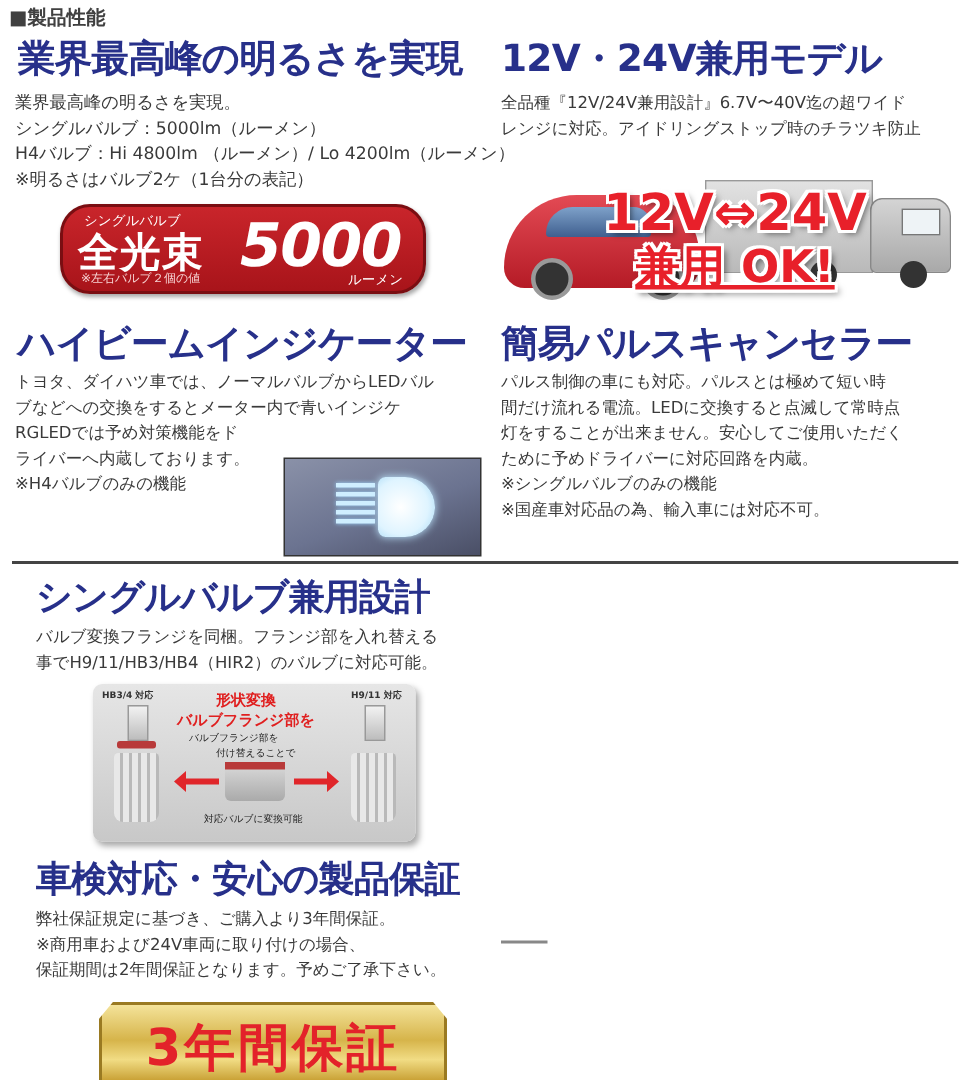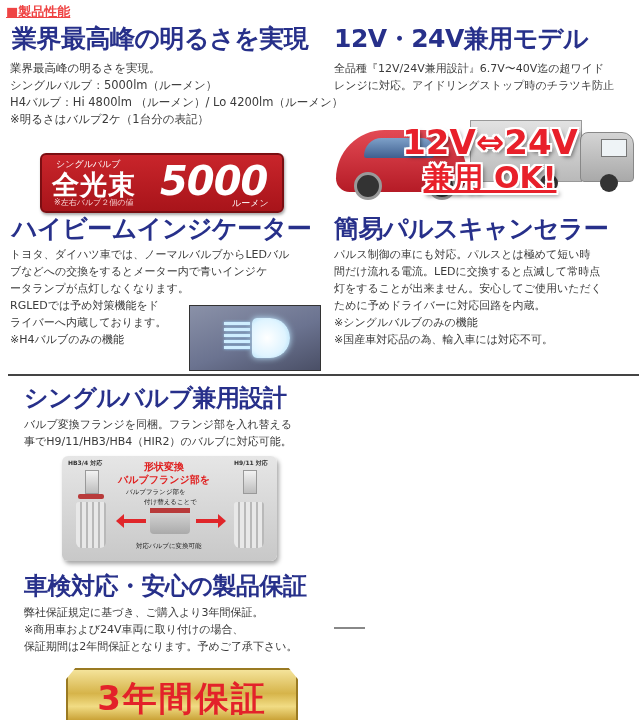--- a/index.html
+++ b/index.html
@@ -1,24 +1,24 @@
 <!DOCTYPE html>
 <html><head>
 <meta charset="utf-8">
 <style>
   html, body { margin: 0; padding: 0; background: #ffffff; }
   body { width: 639px; height: 720px; position: relative; overflow: hidden;
          font-family: "DejaVu Sans", "Liberation Sans", sans-serif; color: #333333; }
   .abs { position: absolute; }
-  .sec-label { left: 6px; top: 3px; font-size: 13px; font-weight: bold; color: #ef4444; text-decoration: underline; }
+  .sec-label { left: 6px; top: 3px; font-size: 13px; font-weight: bold; color: #404040; }
   .h-title { font-weight: bold; color: #27308a; letter-spacing: -0.5px; white-space: nowrap; text-align: right; }
   .body-text { font-size: 11.5px; line-height: 17px; color: #3a3a3a; white-space: nowrap; }
 
   
-  .lumen-badge { left: 40px; top: 153px; width: 240px; height: 56px; border-radius: 6px;
+  .lumen-badge { left: 40px; top: 136px; width: 240px; height: 56px; border-radius: 20px;
     background: linear-gradient(#c9252b, #a8141a); border: 2px solid #7a0e12;
     box-shadow: 1px 2px 3px rgba(0,0,0,0.35); color: #fff; }
   .lumen-badge .small-top { position: absolute; left: 14px; top: 3px; font-size: 9px; }
   .lumen-badge .main { position: absolute; left: 10px; top: 12px; font-size: 27px; font-weight: bold; letter-spacing: 1px; }
   .lumen-badge .num { position: absolute; left: 118px; top: 3px; font-size: 40px; font-weight: bold; font-style: italic; letter-spacing: -1px; }
   .lumen-badge .note { position: absolute; left: 12px; top: 42px; font-size: 8px; color: #f7d3d3; }
   .lumen-badge .unit { position: absolute; left: 190px; top: 42px; font-size: 9px; }
 
   
   .vehicle-graphic { left: 330px; top: 120px; width: 309px; height: 80px; }
@@ -109,21 +109,20 @@
     <div class="wheel" style="left:130px;"></div>
   </div>
   <div class="vehicle-text" style="top:2px;font-size:34px;">12V⇔24V</div>
   <div class="vehicle-text" style="top:38px;font-size:30px;text-decoration:underline;">兼用 OK!</div>
 </div>
 
 <div class="abs h-title" style="left:12px;top:212px;font-size:25px;">ハイビームインジケーター</div>
 <div class="abs" style="left:10px;top:246px;">
   <div class="body-text" style="font-size:11px;">トヨタ、ダイハツ車では、ノーマルバルブからLEDバル</div>
   <div class="body-text" style="font-size:11px;">ブなどへの交換をするとメーター内で青いインジケ</div>
-  <div class="body-text" style="font-size:11px;">ータランプが点灯しなくなります。</div>
   <div class="body-text" style="font-size:11px;">RGLEDでは予め対策機能をド</div>
   <div class="body-text" style="font-size:11px;">ライバーへ内蔵しております。</div>
   <div class="body-text" style="font-size:11px;">※H4バルブのみの機能</div>
 </div>
 <div class="abs indicator-img">
   <div class="bars">
       <div></div>
       <div></div>
       <div></div>
       <div></div>

